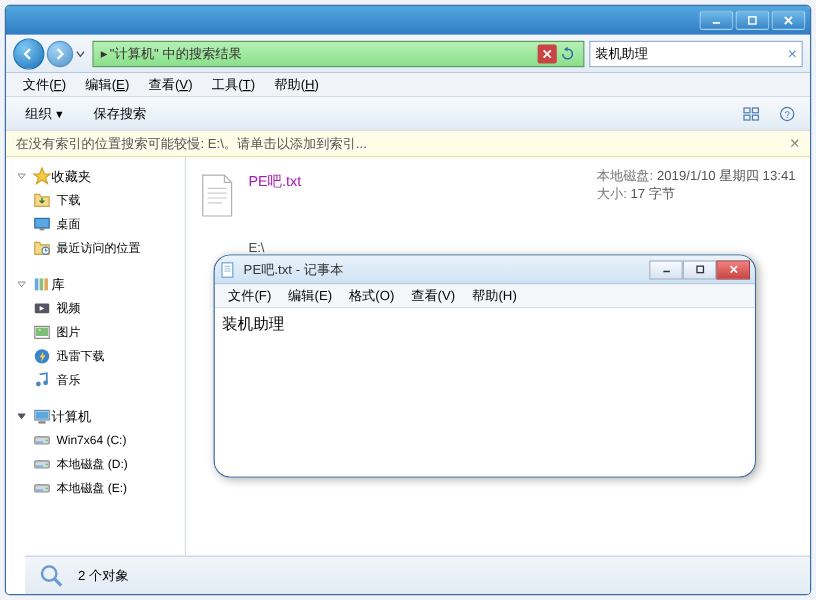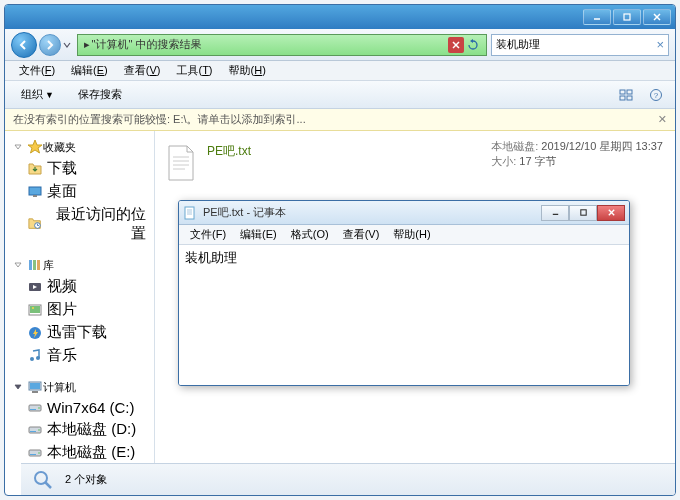--- a/index.html
+++ b/index.html
@@ -46,38 +46,38 @@
 .infobar { height: 22px; background: #fffde8; border-bottom: 1px solid #e8dd99; display: flex; align-items: center; padding: 0 8px; font-size: 11px; color: #555; }
 .infobar .info-x { margin-left: auto; font-size: 11px; color: #888; cursor: pointer; }
 
 
 .body { display: flex; height: calc(100% - 24px - 32px - 20px - 28px - 22px - 32px); }
 .sidebar { width: 150px; background: #fff; border-right: 1px solid #d6e0ea; overflow-y: auto; padding: 6px 0; }
 .side-group { margin-bottom: 10px; text-align: right; }
 .side-group-header { display: flex; align-items: center; padding: 2px 8px; font-size: 11px; cursor: pointer; }
 .side-group-header .disc { width: 10px; height: 10px; margin-right: 4px; display: flex; align-items: center; justify-content: center; }
 .side-group-header .disc svg { width: 8px; height: 8px; }
-.side-item { display: flex; align-items: center; padding: 2px 8px 2px 22px; font-size: 15px; cursor: pointer; gap: 4px; }
+.side-item { display: flex; align-items: center; padding: 2px 8px 2px 22px; font-size: 10px; cursor: pointer; gap: 4px; }
 .side-icon { width: 16px; height: 16px; display: flex; align-items: center; justify-content: center; }
 
 .content { flex: 1; background: #fff; position: relative; padding: 8px 10px; font-size: 11px; }
 .result-item { display: flex; align-items: flex-start; gap: 10px; padding: 4px 0; }
 .result-icon { width: 32px; height: 40px; display: flex; align-items: center; justify-content: center; }
 .result-info { flex: 1; }
-.result-name { font-size: 12px; color: #4d7c0f; }
+.result-name { font-size: 12px; color: #a21caf; }
 .result-meta { position: absolute; right: 12px; top: 8px; text-align: left; font-size: 11px; color: #555; }
 .result-meta .meta-label { color: #777; }
 .result-path { padding: 14px 0 0 42px; color: #444; }
 
 
 .statusbar { position: absolute; left: 16px; right: 0; bottom: 0; height: 32px; background: linear-gradient(#f2f6fa, #e2ebf4); border-top: 1px solid #c5d3e2; display: flex; align-items: center; padding: 0 10px; font-size: 11px; gap: 10px; }
 .status-icon { width: 24px; height: 24px; }
 
 
-.notepad { position: absolute; left: 178px; top: 200px; width: 452px; height: 186px; border: 1px solid #3b6ea5; border-radius: 3px; background: #fff; box-shadow: 2px 2px 8px rgba(0,0,0,0.3); overflow: hidden; }
+.notepad { position: absolute; left: 178px; top: 212px; width: 452px; height: 186px; border: 1px solid #3b6ea5; border-radius: 14px; background: #fff; box-shadow: 2px 2px 8px rgba(0,0,0,0.3); overflow: hidden; }
 .np-titlebar { height: 24px; background: linear-gradient(#eaf3fb, #cfe2f3); border-bottom: 1px solid #a8c0d8; display: flex; align-items: center; padding: 0 4px; gap: 6px; font-size: 11px; }
 .np-titlebar .np-icon { width: 14px; height: 14px; }
 .np-titlebar .np-title { flex: 1; color: #333; }
 .np-titlebar .np-btns { display: flex; gap: 0; }
 .np-btn { width: 28px; height: 16px; border: 1px solid #a8b8c8; background: linear-gradient(#f8fbfe, #d8e4f0); display: flex; align-items: center; justify-content: center; cursor: pointer; }
 .np-btn.close { background: linear-gradient(#f08080, #c94444); border-color: #a83838; }
 .np-btn svg { width: 9px; height: 9px; }
 .np-menubar { height: 20px; background: #f4f7fa; border-bottom: 1px solid #d0dae5; display: flex; align-items: center; padding: 0 4px; font-size: 11px; }
 .np-menubar .menu-item { padding: 0 7px; cursor: pointer; }
 .np-content { padding: 4px 6px; font-size: 13px; background: #fff; height: calc(100% - 24px - 20px); overflow: auto; }
@@ -342,21 +342,21 @@
               <line x1="6" y1="16" x2="22" y2="16" stroke="#ccc"></line>
               <line x1="6" y1="20" x2="22" y2="20" stroke="#ccc"></line>
               <line x1="6" y1="24" x2="18" y2="24" stroke="#ccc"></line>
             </svg>
         </div>
         <div class="result-info">
           <div class="result-name">PE吧.txt</div>
         </div>
       </div>
       <div class="result-meta">
-        <div><span class="meta-label">本地磁盘:</span> <span>2019/12/10 星期四 13:37</span></div>
+        <div><span class="meta-label">本地磁盘:</span> <span>2019/1/10 星期四 13:41</span></div>
         <div><span class="meta-label">大小:</span> <span>17 字节</span></div>
       </div>
       <div class="result-path">E:\</div>
     </div>
   </div>
 
   <div class="statusbar">
     <div class="status-icon">
       <svg width="24" height="24" viewBox="0 0 24 24">
           <circle cx="10" cy="10" r="6" fill="none" stroke="#6a9ad0" stroke-width="2"></circle>

